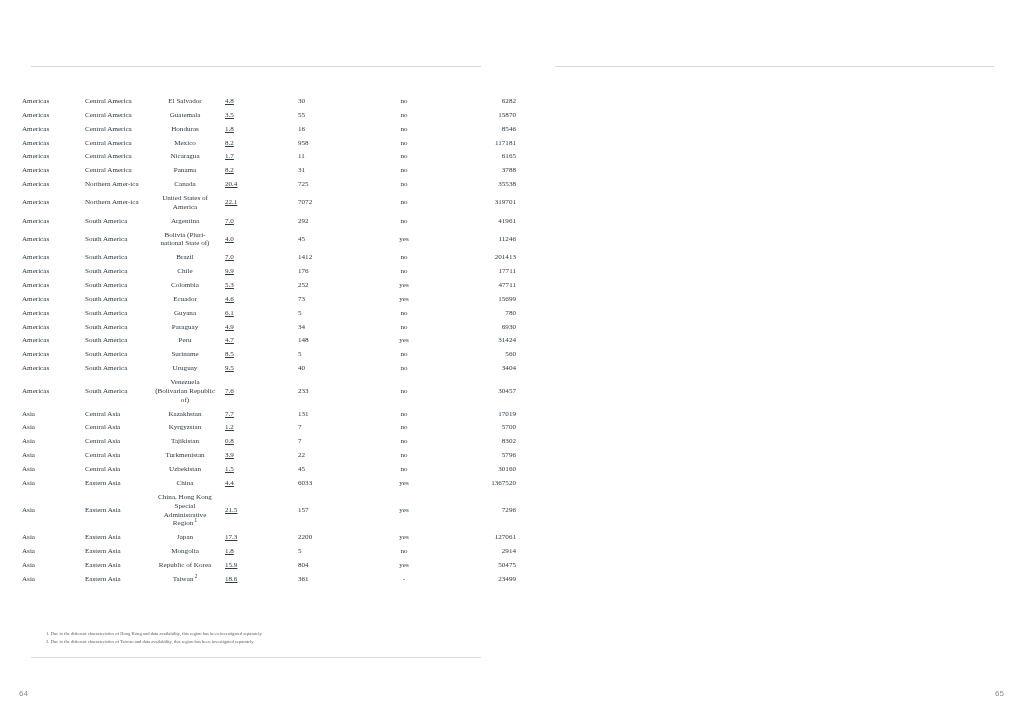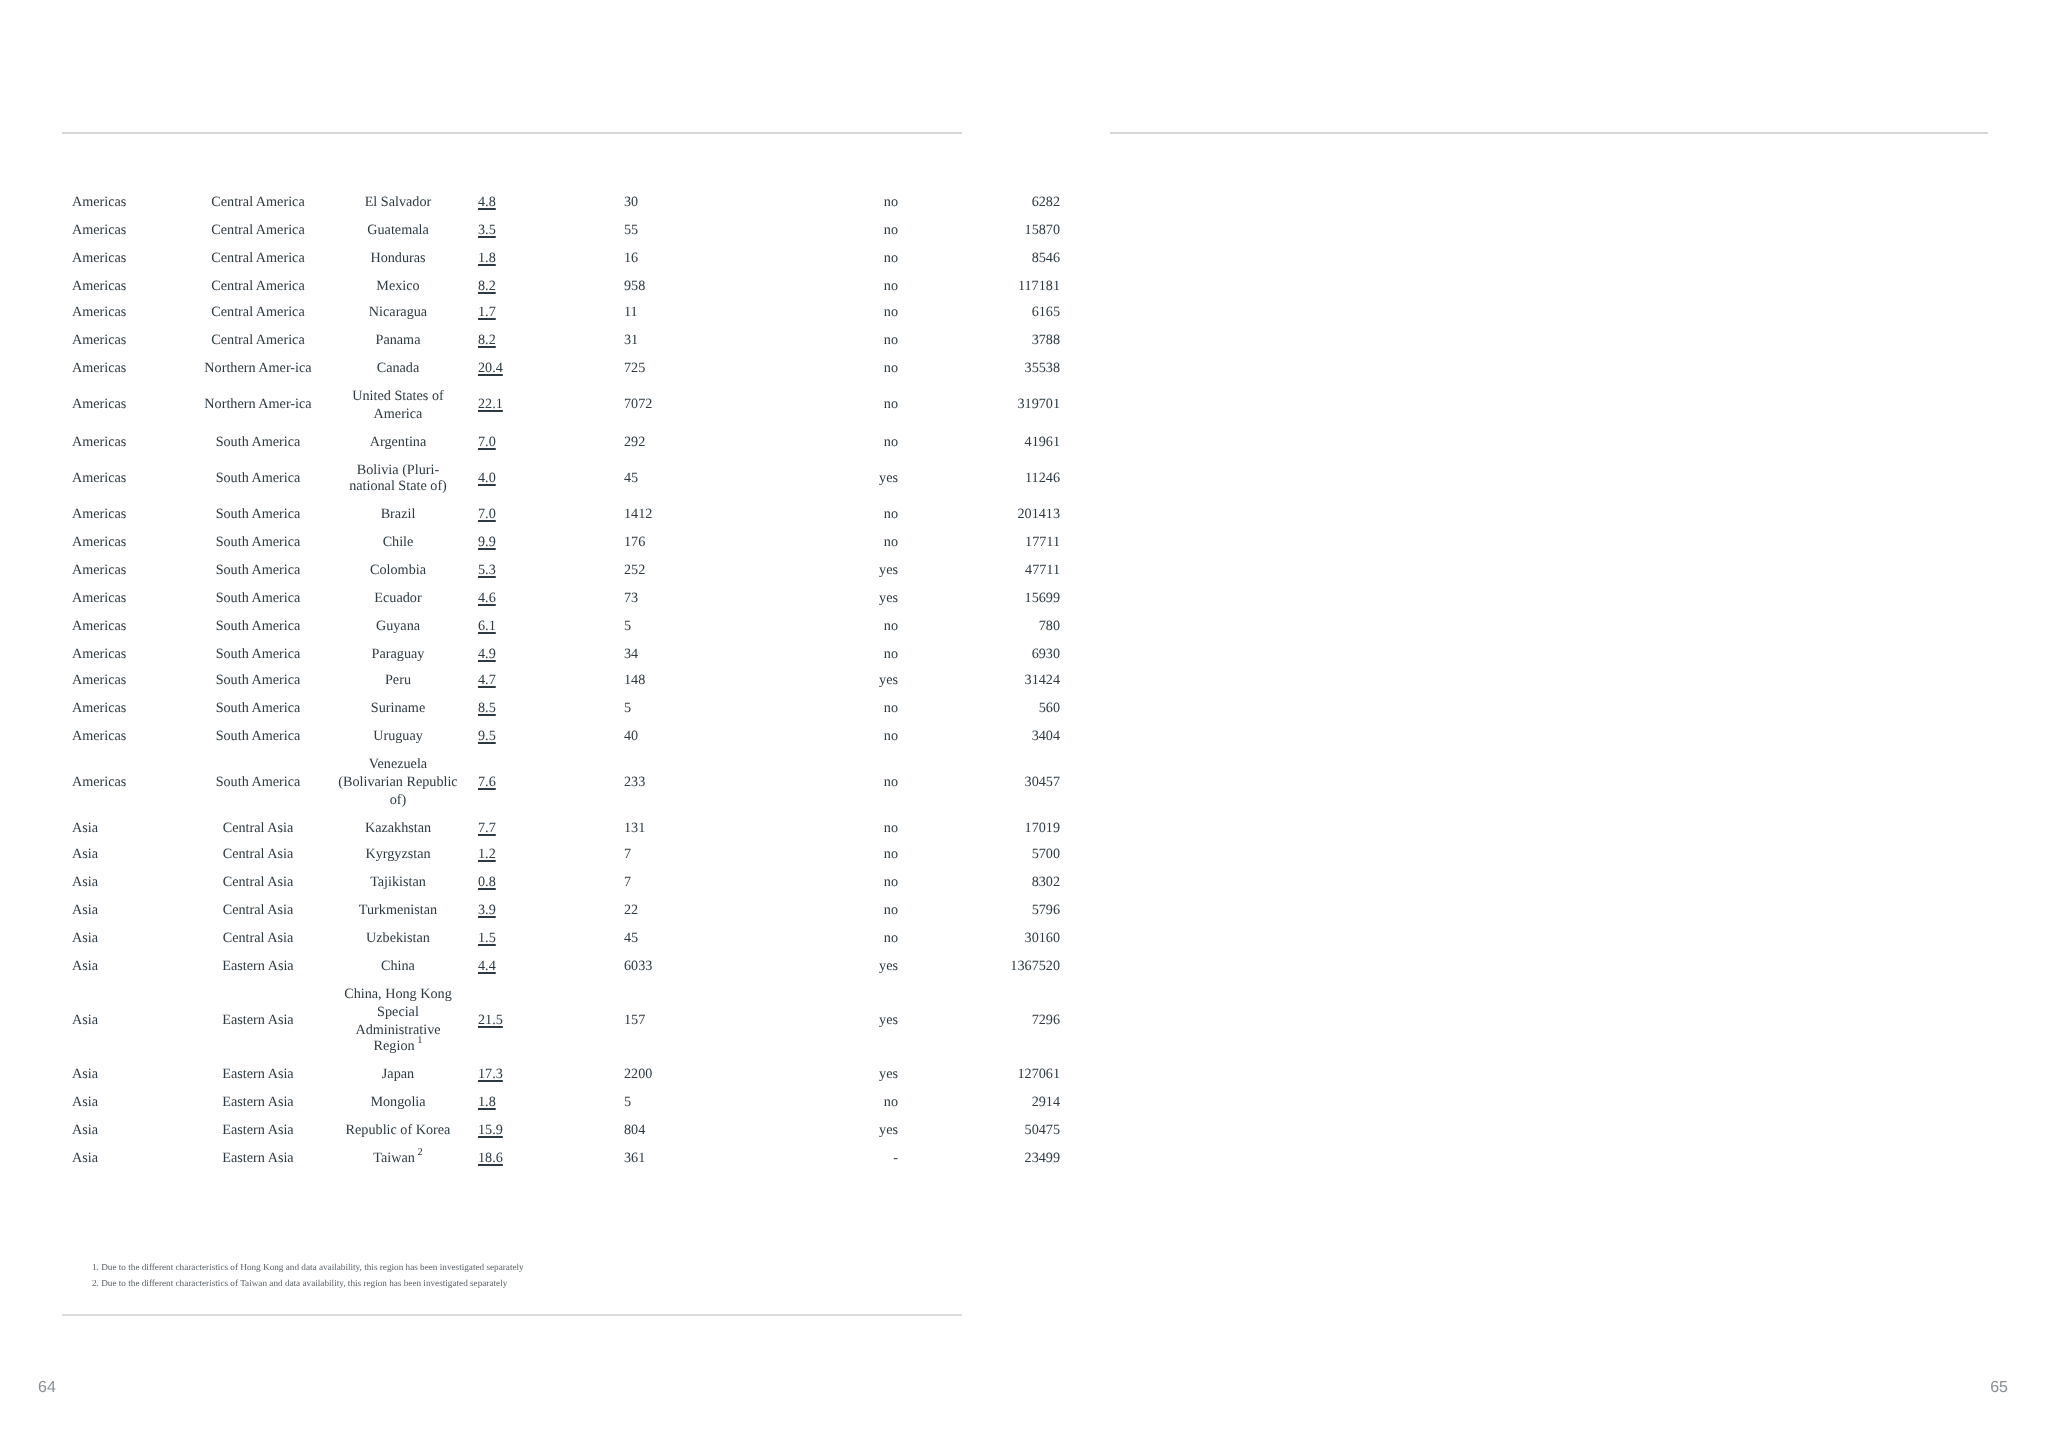--- a/index.html
+++ b/index.html
@@ -34,21 +34,21 @@
     height: 1px;
     background: #d7d7d7;
   }
   .page-left  .top-rule { left: 31px;  right: 31px; }
   .page-right .top-rule { left: 43px;  right: 30px; }
 
   .table-wrap {
     position: absolute;
     top: 94px;
   }
-  .page-left  .table-wrap { left: 31px; width: 440px; }
+  .page-left  .table-wrap { left: 17px; width: 440px; }
   .page-right .table-wrap { left: 543px; width: 0; }
 
   table.data {
     border-collapse: separate;
     border-spacing: 1px 1px;
     width: 440px;
     table-layout: fixed;
   }
   table.data td {
     font-size: 7.1px;
@@ -58,25 +58,25 @@
     vertical-align: middle;
     background: #ffffff;
     border: 0;
     overflow: hidden;
   }
   
   td.tint { background: #d9eaea; }
   td.plain { background: #fbfdfd; }
 
   td.c-region    { width: 54px; text-align: left; }
-  td.c-subregion { width: 60px; text-align: center; }
+  td.c-subregion { width: 60px; text-align: left; }
   td.c-country   { width: 62px; text-align: center; }
   td.c-rate      { width: 64px; text-align: left; text-decoration: underline; }
   td.c-count     { width: 66px; text-align: left; }
-  td.c-flag      { width: 62px; text-align: right; }
+  td.c-flag      { width: 62px; text-align: center; }
   td.c-pop       { width: 72px; text-align: right; }
 
   sup {
     font-size: 5.2px;
     vertical-align: super;
     line-height: 0;
   }
 
   .footnotes {
     position: absolute;

